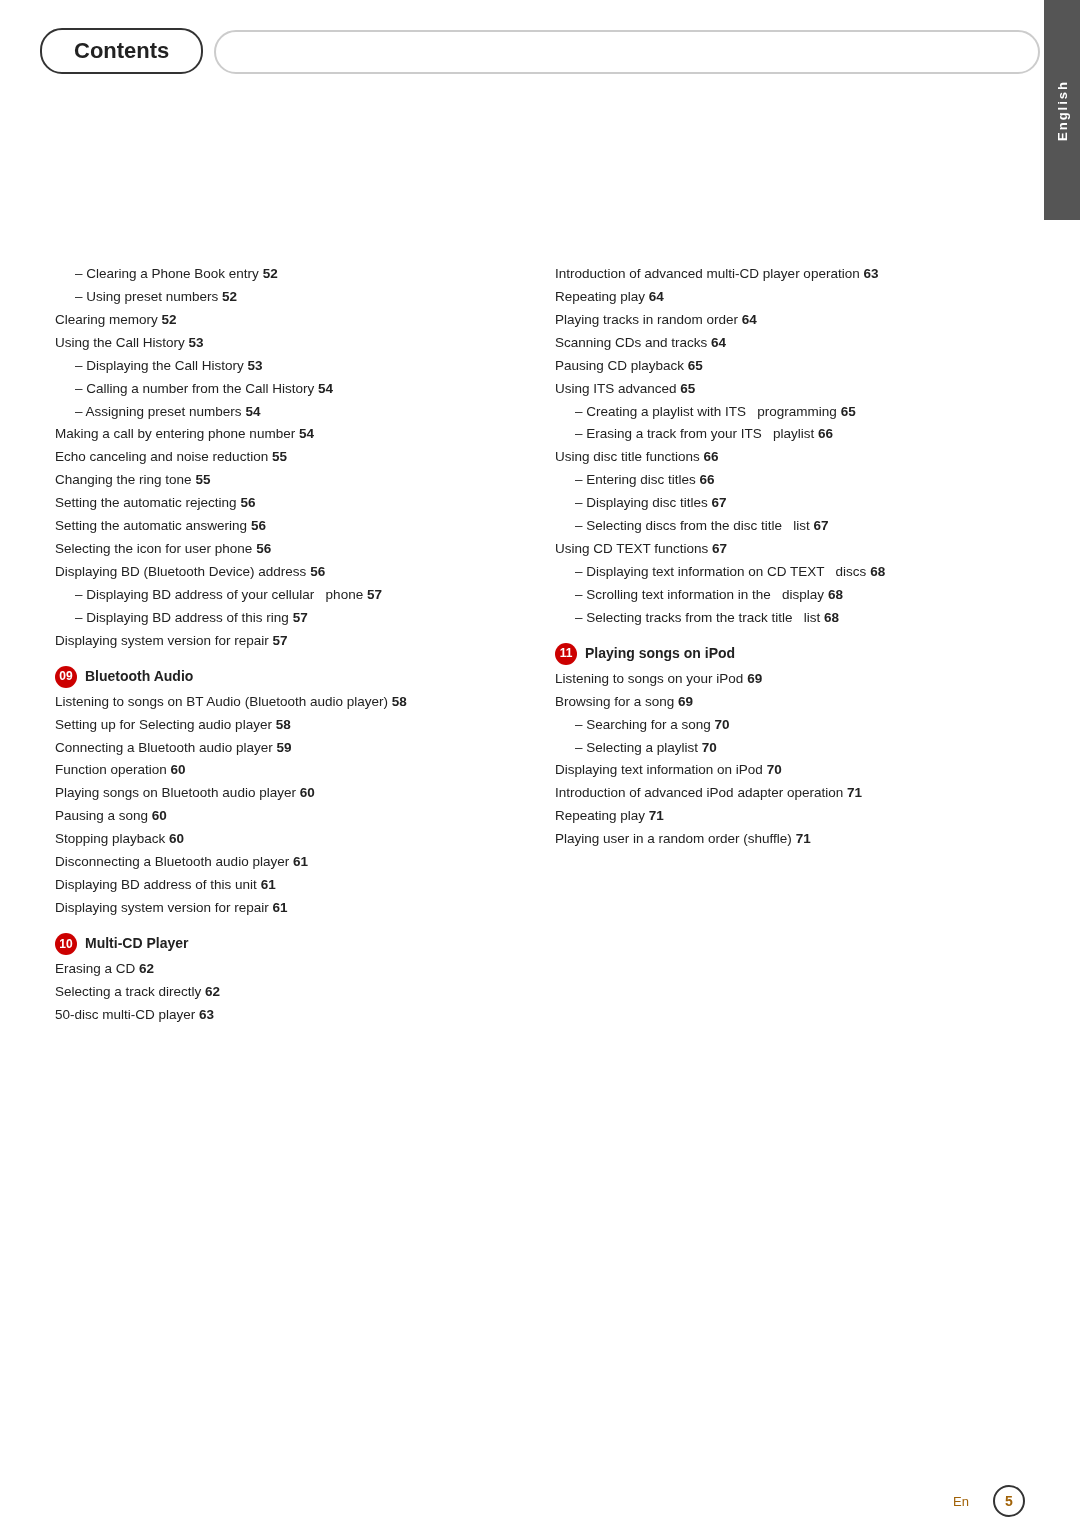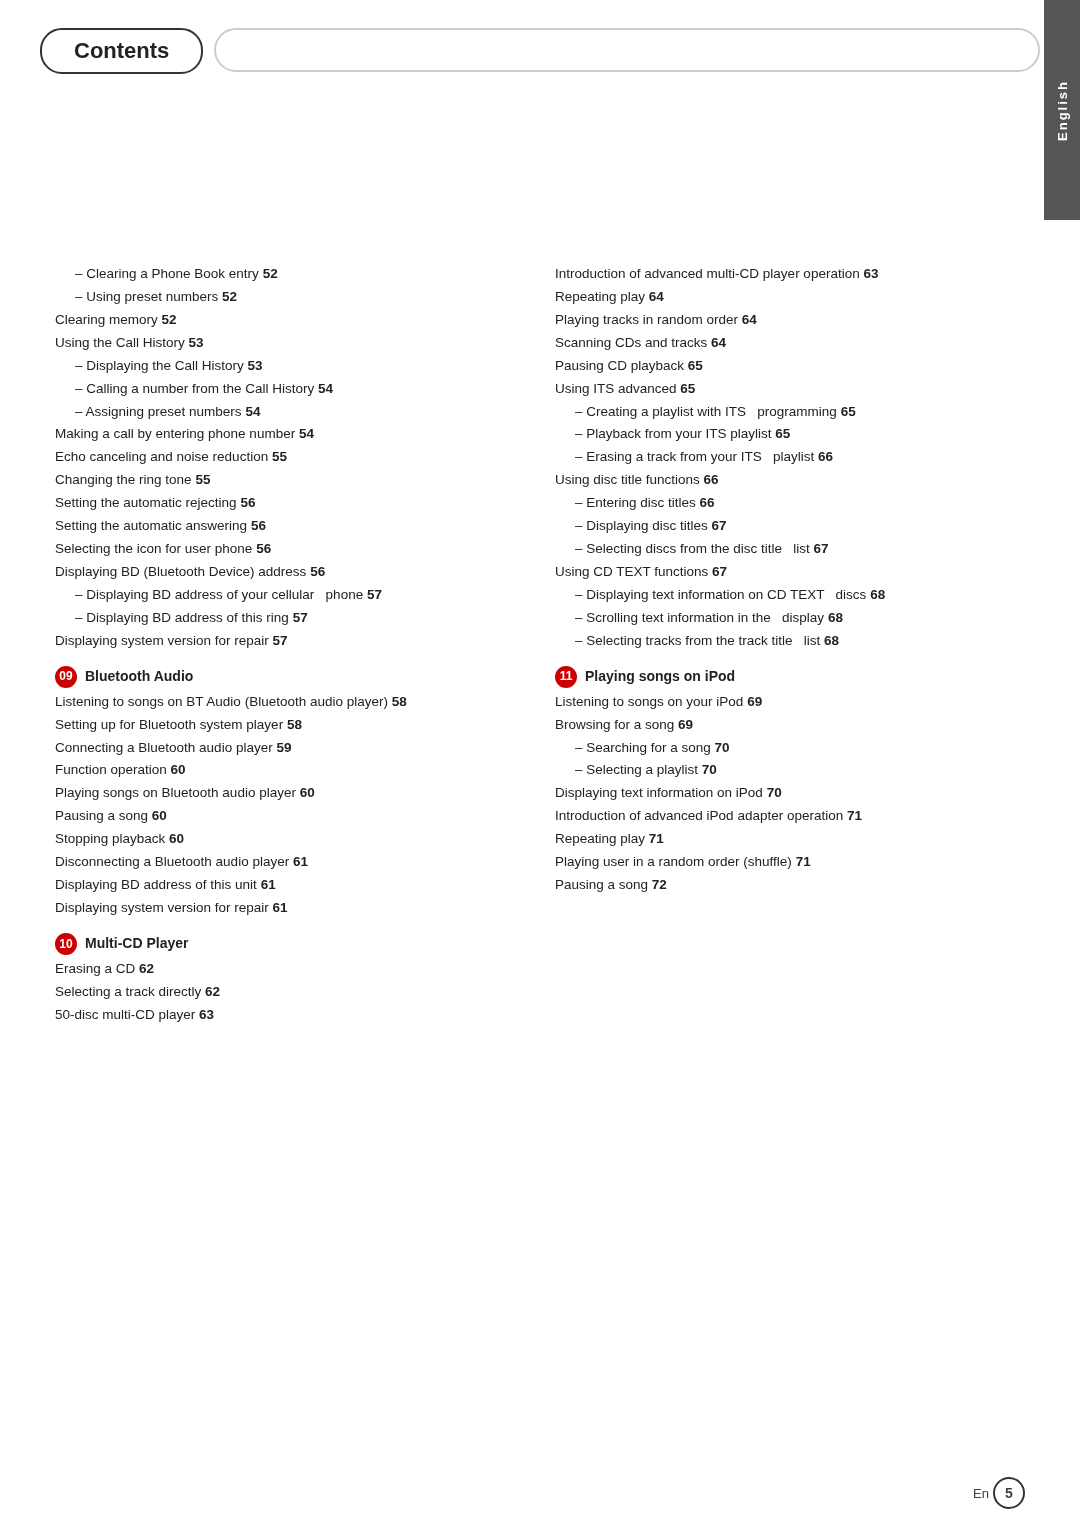--- a/index.html
+++ b/index.html
@@ -10,21 +10,21 @@
       font-family: Arial, Helvetica, sans-serif;
       font-size: 14px;
       color: #222;
       position: relative;
       overflow: hidden;
     }
 
     
     .top-bar {
       display: flex;
-      align-items: flex-start;
+      align-items: flex-end;
       padding: 28px 40px 0 40px;
       gap: 11px;
     }
     .title-box {
       border: 2px solid #333;
       border-radius: 22px;
       padding: 8px 32px;
       font-size: 22px;
       font-weight: bold;
       white-space: nowrap;
@@ -103,27 +103,27 @@
     }
 
     .page-num {
       font-weight: bold;
       text-align: center;
     }
 
     
     .bottom-bar {
       position: absolute;
-      bottom: 20px;
+      bottom: 12px;
       right: 55px;
       font-size: 13px;
-      color: #404040;
-      display: flex;
-      align-items: center;
-      gap: 4px;
+      color: #a16207;
+      display: flex;
+      align-items: center;
+      gap: 24px;
     }
     .bottom-en {
       font-size: 13px;
     }
     .page-circle {
       display: inline-flex;
       align-items: center;
       justify-content: center;
       width: 32px;
       height: 32px;
@@ -163,21 +163,21 @@
       <div class="entry"><span>Selecting the icon for user phone</span> <span class="page-num">56</span></div>
       <div class="entry"><span>Displaying BD (Bluetooth Device) address</span> <span class="page-num">56</span></div>
       <div class="entry indent1"><span>– Displaying BD address of your cellular &nbsp;&nbsp;phone</span> <span class="page-num">57</span></div>
       <div class="entry indent1"><span>– Displaying BD address of this ring</span> <span class="page-num">57</span></div>
       <div class="entry"><span>Displaying system version for repair</span> <span class="page-num">57</span></div>
       <div class="section-header">
         <span class="section-number">09</span>
         <span>Bluetooth Audio</span>
       </div>
       <div class="entry"><span>Listening to songs on BT Audio (Bluetooth audio player)</span> <span class="page-num">58</span></div>
-      <div class="entry"><span>Setting up for Bluetooth system player</span> <span class="page-num">58</span></div>
+      <div class="entry"><span>Setting up for Selecting audio player</span> <span class="page-num">58</span></div>
       <div class="entry"><span>Connecting a Bluetooth audio player</span> <span class="page-num">59</span></div>
       <div class="entry"><span>Function operation</span> <span class="page-num">60</span></div>
       <div class="entry"><span>Playing songs on Bluetooth audio player</span> <span class="page-num">60</span></div>
       <div class="entry"><span>Pausing a song</span> <span class="page-num">60</span></div>
       <div class="entry"><span>Stopping playback</span> <span class="page-num">60</span></div>
       <div class="entry"><span>Disconnecting a Bluetooth audio player</span> <span class="page-num">61</span></div>
       <div class="entry"><span>Displaying BD address of this unit</span> <span class="page-num">61</span></div>
       <div class="entry"><span>Displaying system version for repair</span> <span class="page-num">61</span></div>
       <div class="section-header">
         <span class="section-number">10</span>
@@ -189,21 +189,20 @@
     </div>
 
   <div class="col" id="right-col-container">
   <div class="entry"><span>Introduction of advanced multi-CD player operation</span> <span class="page-num">63</span></div>
       <div class="entry"><span>Repeating play</span> <span class="page-num">64</span></div>
       <div class="entry"><span>Playing tracks in random order</span> <span class="page-num">64</span></div>
       <div class="entry"><span>Scanning CDs and tracks</span> <span class="page-num">64</span></div>
       <div class="entry"><span>Pausing CD playback</span> <span class="page-num">65</span></div>
       <div class="entry"><span>Using ITS advanced</span> <span class="page-num">65</span></div>
       <div class="entry indent1"><span>– Creating a playlist with ITS &nbsp;&nbsp;programming</span> <span class="page-num">65</span></div>
-      <div class="entry indent1"><span>– Playback from your ITS playlist</span> <span class="page-num">65</span></div>
       <div class="entry indent1"><span>– Erasing a track from your ITS &nbsp;&nbsp;playlist</span> <span class="page-num">66</span></div>
       <div class="entry"><span>Using disc title functions</span> <span class="page-num">66</span></div>
       <div class="entry indent1"><span>– Entering disc titles</span> <span class="page-num">66</span></div>
       <div class="entry indent1"><span>– Displaying disc titles</span> <span class="page-num">67</span></div>
       <div class="entry indent1"><span>– Selecting discs from the disc title &nbsp;&nbsp;list</span> <span class="page-num">67</span></div>
       <div class="entry"><span>Using CD TEXT functions</span> <span class="page-num">67</span></div>
       <div class="entry indent1"><span>– Displaying text information on CD TEXT &nbsp;&nbsp;discs</span> <span class="page-num">68</span></div>
       <div class="entry indent1"><span>– Scrolling text information in the &nbsp;&nbsp;display</span> <span class="page-num">68</span></div>
       <div class="entry indent1"><span>– Selecting tracks from the track title &nbsp;&nbsp;list</span> <span class="page-num">68</span></div>
       <div class="section-header">
@@ -211,21 +210,20 @@
         <span>Playing songs on iPod</span>
       </div>
       <div class="entry"><span>Listening to songs on your iPod</span> <span class="page-num">69</span></div>
       <div class="entry"><span>Browsing for a song</span> <span class="page-num">69</span></div>
       <div class="entry indent1"><span>– Searching for a song</span> <span class="page-num">70</span></div>
       <div class="entry indent1"><span>– Selecting a playlist</span> <span class="page-num">70</span></div>
       <div class="entry"><span>Displaying text information on iPod</span> <span class="page-num">70</span></div>
       <div class="entry"><span>Introduction of advanced iPod adapter operation</span> <span class="page-num">71</span></div>
       <div class="entry"><span>Repeating play</span> <span class="page-num">71</span></div>
       <div class="entry"><span>Playing user in a random order (shuffle)</span> <span class="page-num">71</span></div>
-      <div class="entry"><span>Pausing a song</span> <span class="page-num">72</span></div>
     </div>
 
 </div>
 
 <div class="bottom-bar">
   <span class="bottom-en">En</span>
   <span class="page-circle">5</span>
 </div>
 
 </body></html>

